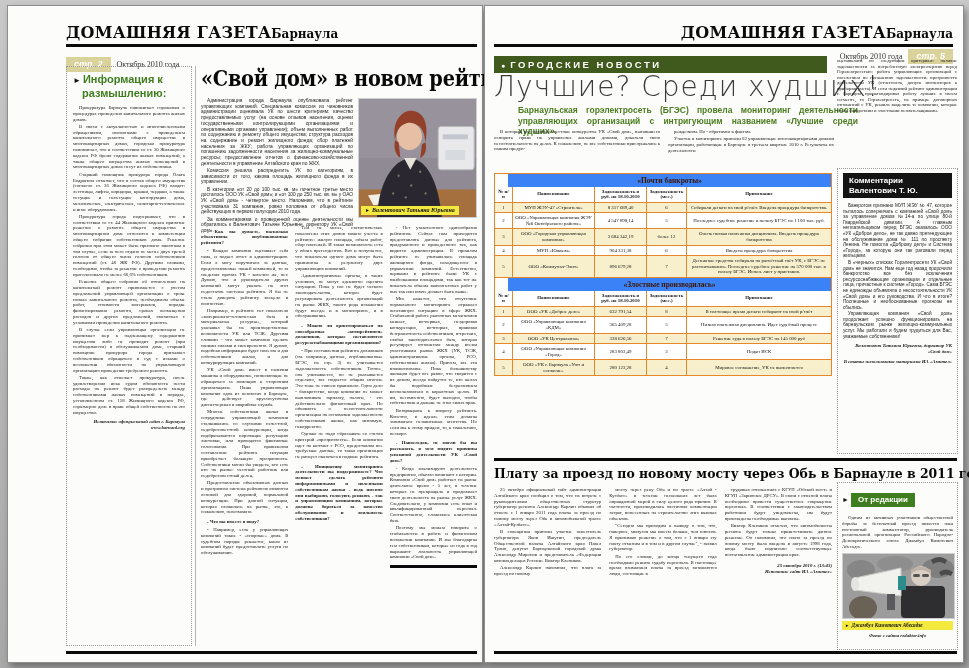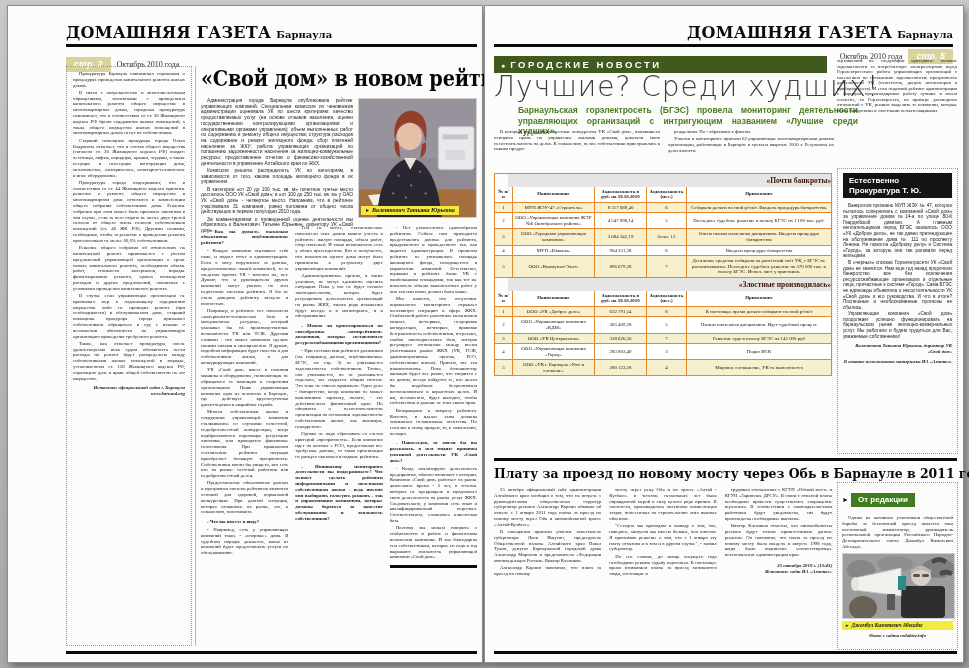--- a/index.html
+++ b/index.html
@@ -7,21 +7,21 @@
        background:linear-gradient(180deg,#c9c9c9 0%,#b5b5b5 55%,#a8a8a8 100%);
        font-family:"Liberation Serif",serif;color:#141414;}
   .page{position:absolute;top:5px;height:656px;background:#fcfcfa;
         border:1px solid #8d8d8d;box-shadow:3px 4px 7px rgba(0,0,0,.35);}
   #page2{left:7px;width:474px;}
   #page3{left:484px;width:478px;}
 
   
   .mast{position:absolute;top:17px;white-space:nowrap;}
   .mast .mt{font-family:"DejaVu Serif",serif;font-weight:bold;font-size:16px;letter-spacing:.3px;color:#0b0b0b;}
-  .mast .mc{font-family:"DejaVu Serif",serif;font-weight:bold;font-size:10px;margin-left:5px;color:#0b0b0b;}
+  .mast .mc{font-family:"DejaVu Serif",serif;font-weight:bold;font-size:12px;color:#0b0b0b;}
   .hrule{position:absolute;height:3px;background:#0a0a0a;}
   .prow{position:absolute;display:flex;align-items:center;gap:6px;font-size:8px;color:#333;}
   .pbox{background:#d9d29b;color:#fff;font:italic bold 9px "Liberation Sans",sans-serif;padding:2px 8px 3px;}
 
   
   .tx{font-size:4.8px;line-height:5.8px;text-align:justify;color:#191919;}
   .sanstx{font-family:"Liberation Sans",sans-serif;font-size:4.8px;line-height:5.7px;text-align:justify;color:#222;}
   .par{margin:0 0 1.5px;text-indent:6px;}
   .q{font-weight:bold;margin:3.5px 0 2.5px;}
   .src{font-style:italic;font-weight:bold;text-align:right;text-indent:0;margin-top:4px;}
@@ -54,21 +54,21 @@
          font-weight:200;font-size:28px;color:#3c3c3c;letter-spacing:1px;white-space:nowrap;}
   .subhead{position:absolute;left:9px;top:99px;width:340px;
            font:bold 8.5px/10.5px "Liberation Sans",sans-serif;color:#4b7d20;text-align:justify;margin-left:24px;}
   .introrow{position:absolute;left:9px;top:123px;width:340px;height:44px;display:flex;gap:8px;overflow:hidden;}
   .introrow .icol{flex:1;}
   .sidetop{position:absolute;left:352px;top:52px;width:120px;height:112px;overflow:hidden;}
   .sidetop .tx{font-size:4.7px;line-height:5.5px;}
 
   .tables{position:absolute;left:9px;top:167px;width:338px;}
   .ntable{border:1px solid #e6872c;font-size:4.9px;line-height:5.6px;margin-bottom:0;}
-  .ttl{background:#e5e5e5;color:#401600;font:bold 7.5px "Liberation Serif",serif;text-align:right;padding:1.5px 0 2px;margin-left:13px;}
+  .ttl{background:#3b82f6;color:#401600;font:bold 7.5px "Liberation Serif",serif;text-align:center;padding:1.5px 0 2px;margin-left:13px;}
   .thead{display:flex;font-weight:bold;background:#fff;}
   .tc{border-left:1px solid #e6872c;padding:2px;display:flex;align-items:center;justify-content:center;
       text-align:center;box-sizing:border-box;}
   .thead .tc{border-top:none;}
   .trow{display:flex;}
   .trow .tc{border-top:1px solid #e6872c;}
   .tc:first-child{border-left:none;}
   .tc:nth-child(1){width:17px;flex:none;}
   .tc:nth-child(2){width:82px;flex:none;}
   .tc:nth-child(3){width:52px;flex:none;}
@@ -110,20 +110,24 @@
   <div class="mast" style="left:58px;">
     <span class="mt">ДОМАШНЯЯ ГАЗЕТА</span><span class="mc">Барнаула</span>
   </div>
   <div class="hrule" style="left:58px;right:5px;top:38px;"></div>
   <div class="prow" style="left:58px;top:43px;margin-top:8px;">
     <span class="pbox">стр. 2</span>
     <span>Октябрь 2010 года</span>
   </div>
 
   <div class="infobox">
+    <div class="ghead">
+      <span class="arr">►</span><span>Информация к</span><br>
+      <span style="margin-left:9px;">размышлению:</span>
+    </div>
     <div class="tx">
 
     <p class="par p">Прокуратура Барнаула напоминает горожанам о процедурах проведения капитального ремонта жилых домов.</p>
         <p class="par p">В связи с актуальностью и многочисленными обращениями, связанными с проведением капитального ремонта общего имущества в многоквартирных домах, городская прокуратура напоминает, что в соответствии со ст. 30 Жилищного кодекса РФ бремя содержания жилых помещений, а также общего имущества жилых помещений в многоквартирных домах несут их собственники.</p>
         <p class="par p">Старший помощник прокурора города Ольга Бодрягина отмечает, что в состав общего имущества (согласно ст. 36 Жилищного кодекса РФ) входят: лестницы, лифты, коридоры, крыши, чердаки, а также несущие и ненесущие конструкции дома, механическое, электрическое, санитарно-техническое и иное оборудование.</p>
         <p class="par p">Прокуратура города подчеркивает, что в соответствии со ст. 44 Жилищного кодекса принятие решения о ремонте общего имущества в многоквартирном доме относится к компетенции общего собрания собственников дома. Решение собрания при этом может быть признано законным в том случае, если за него отдано не менее двух третей голосов от общего числа голосов собственников помещений (ст. 46 ЖК РФ). Другими словами, необходимо, чтобы за решение о проведении ремонта проголосовало не менее 66,6% собственников.</p>
         <p class="par p">Решение общего собрания об отчислениях на капитальный ремонт принимается с учетом предложений управляющей организации о сроке начала капитального ремонта, необходимом объеме работ, стоимости материалов, порядке финансирования ремонта, сроках возмещения расходов и других предложений, связанных с условиями проведения капитального ремонта.</p>
         <p class="par p">В случае если управляющая организация не принимает мер к надлежащему содержанию имущества либо не проводит ремонт (при необходимости) в обслуживаемом доме, старший помощник прокурора города призывает собственников обращаться в суд с исками о возложении обязанности на управляющую организацию проведения требуемого ремонта.</p>
         <p class="par p">Также, как отмечает прокуратура, после удовлетворения иска судом обязанность нести расходы на ремонт будет распределена между собственниками жилых помещений в порядке, установленном ст. 158 Жилищного кодекса РФ, соразмерно доле в праве общей собственности на это имущество.</p>
       </div>
@@ -333,22 +337,22 @@
           <div class="tc">280 123,28</div>
           <div class="tc">4</div>
           <div class="tc">Мировое соглашение, УК не выполняется</div>
         </div>
         </div>
     </div>
   </div>
 
   <div class="cbox">
     <div class="ctitle">
-      <span>Естественно</span><br>
-      <span>Прокуратура Т. Ю.</span>
+      <span>Комментарии</span><br>
+      <span>Валентович Т. Ю.</span>
     </div>
     <div class="ctx">
 
     <p class="par p">Банкротом признано МУП ЖЭУ № 47, которое пыталось соперничать с компанией «Свой дом» за управление домом №14-а по улице 80-й Гвардейской дивизии. А главным неплательщиком перед БГЭС оказалось ООО «УК «Доброе дело», не так давно претендующее на обслуживание дома № 111 по проспекту Ленина. Не помогла «Доброму делу» и Система «Город», за которую они так ратовали перед жильцами.</p>
         <p class="par p">В «черных» списках Горэлектросети УК «Свой дом» не значится. Нам еще год назад пророчили банкротство все без исключения ресурсоснабжающие организации и отдельные лица, причастные к системе «Город». Сама БГЭС не единожды объявляла о несостоятельности УК «Свой дом» и его руководства. И что в итоге? Поспешные и необоснованные прогнозы не сбылись.</p>
         <p class="par p">Управляющая компания «Свой дом» продолжает успешно функционировать на барнаульском рынке жилищно-коммунальных услуг. Мы работали и будем трудиться для Вас, уважаемые собственники!</p>
       </div>
     <div class="sig">Валентович Татьяна Юрьевна, директор УК «Свой дом»</div>
     <div class="sig">В статье использованы материалы ИА «Амител»</div>
   </div>

